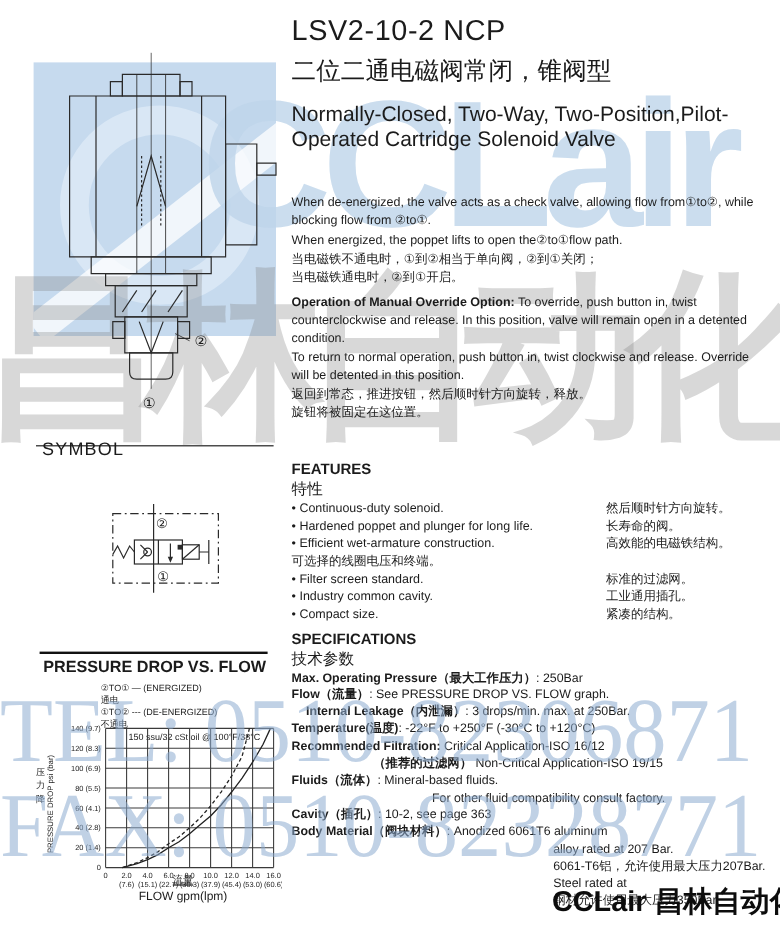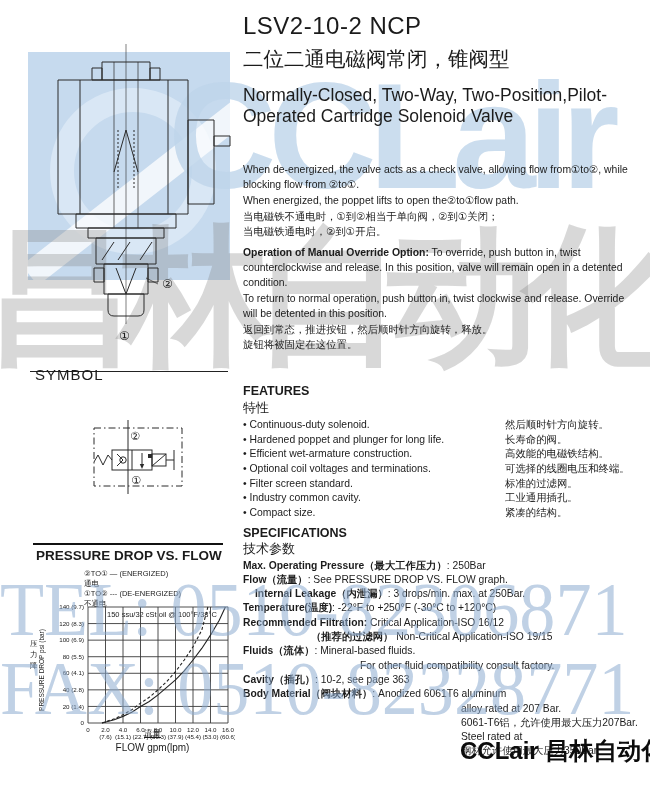--- a/index.html
+++ b/index.html
@@ -235,21 +235,20 @@
           <span class="feat-en">• Hardened poppet and plunger for long life.</span>
           <span class="feat-zh">长寿命的阀。</span>
         </div>
 
         <div class="feat-row">
           <span class="feat-en">• Efficient wet-armature construction.</span>
           <span class="feat-zh">高效能的电磁铁结构。</span>
         </div>
 
         <div class="feat-row">
-          <span class="feat-en">• Optional coil voltages and terminations.</span>
           <span class="feat-zh">可选择的线圈电压和终端。</span>
         </div>
 
         <div class="feat-row">
           <span class="feat-en">• Filter screen standard.</span>
           <span class="feat-zh">标准的过滤网。</span>
         </div>
 
         <div class="feat-row">
           <span class="feat-en">• Industry common cavity.</span>

